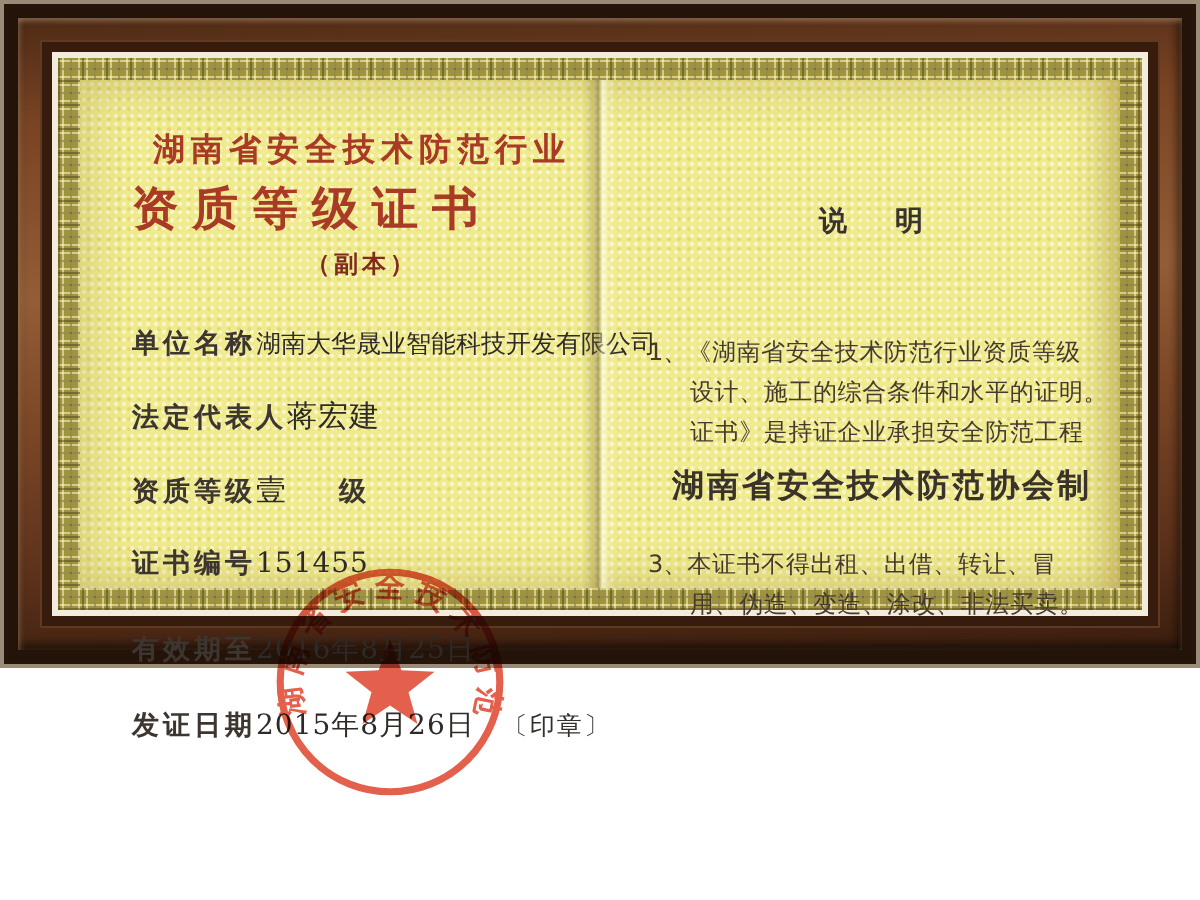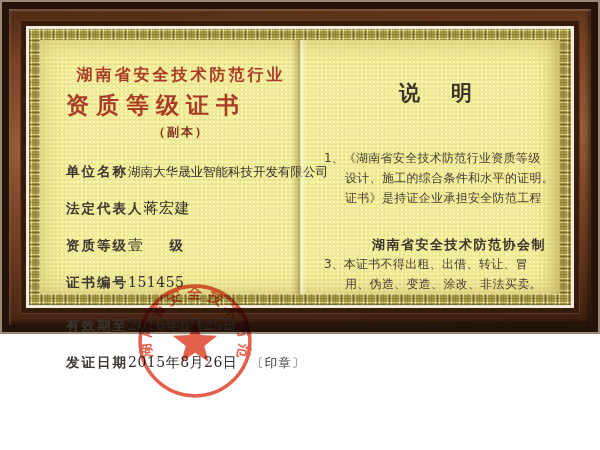--- a/index.html
+++ b/index.html
@@ -44,28 +44,28 @@
   .lab{font-weight:bold;color:#3d3630;letter-spacing:2px;font-size:13.5px;font-family:Liberation Mono, monospace;}
   .val{color:#2e2a27;font-family:"DejaVu Serif",serif;letter-spacing:.5px;font-size:14px;}
   .val.small{font-size:12.5px;letter-spacing:0;}
   .val.name{font-size:15px;}
   .suffix{font-weight:bold;color:#3d3630;margin-left:26px;font-size:13.5px;}
   .seal-note{color:#33302c;font-size:12.5px;margin-left:14px;letter-spacing:1px;}
   
   .stamp{position:absolute;left:94px;top:240px;width:122px;height:122px;
     mix-blend-mode:multiply;opacity:.92;pointer-events:none;}
   
-  .notes-heading{margin-top:22px;text-align:center;font-size:21px;font-weight:bold;
+  .notes-heading{margin-top:40px;text-align:center;font-size:14px;font-weight:bold;
     color:#3a332c;letter-spacing:5px;line-height:18px;}
   .notes{margin-top:25px;font-size:12px;line-height:20px;color:#453a2e;}
   .note{margin-bottom:6px;margin-top:46px;}
   .note-line{white-space:nowrap;letter-spacing:.3px;}
   .note-line.cont{padding-left:21px;}
   .num{letter-spacing:0;}
-  .issuer{position:absolute;right:14px;bottom:40px;font-size:13px;font-weight:bold;
+  .issuer{position:absolute;right:14px;bottom:40px;font-size:16px;font-weight:bold;
     color:#3a332c;letter-spacing:1.5px;white-space:nowrap;}
 </style>
 </head>
 <body>
 
 <div class="stage">
   <div class="f-rim">
     <div class="f-dark1">
       <div class="f-wood">
         <div class="f-groove">

